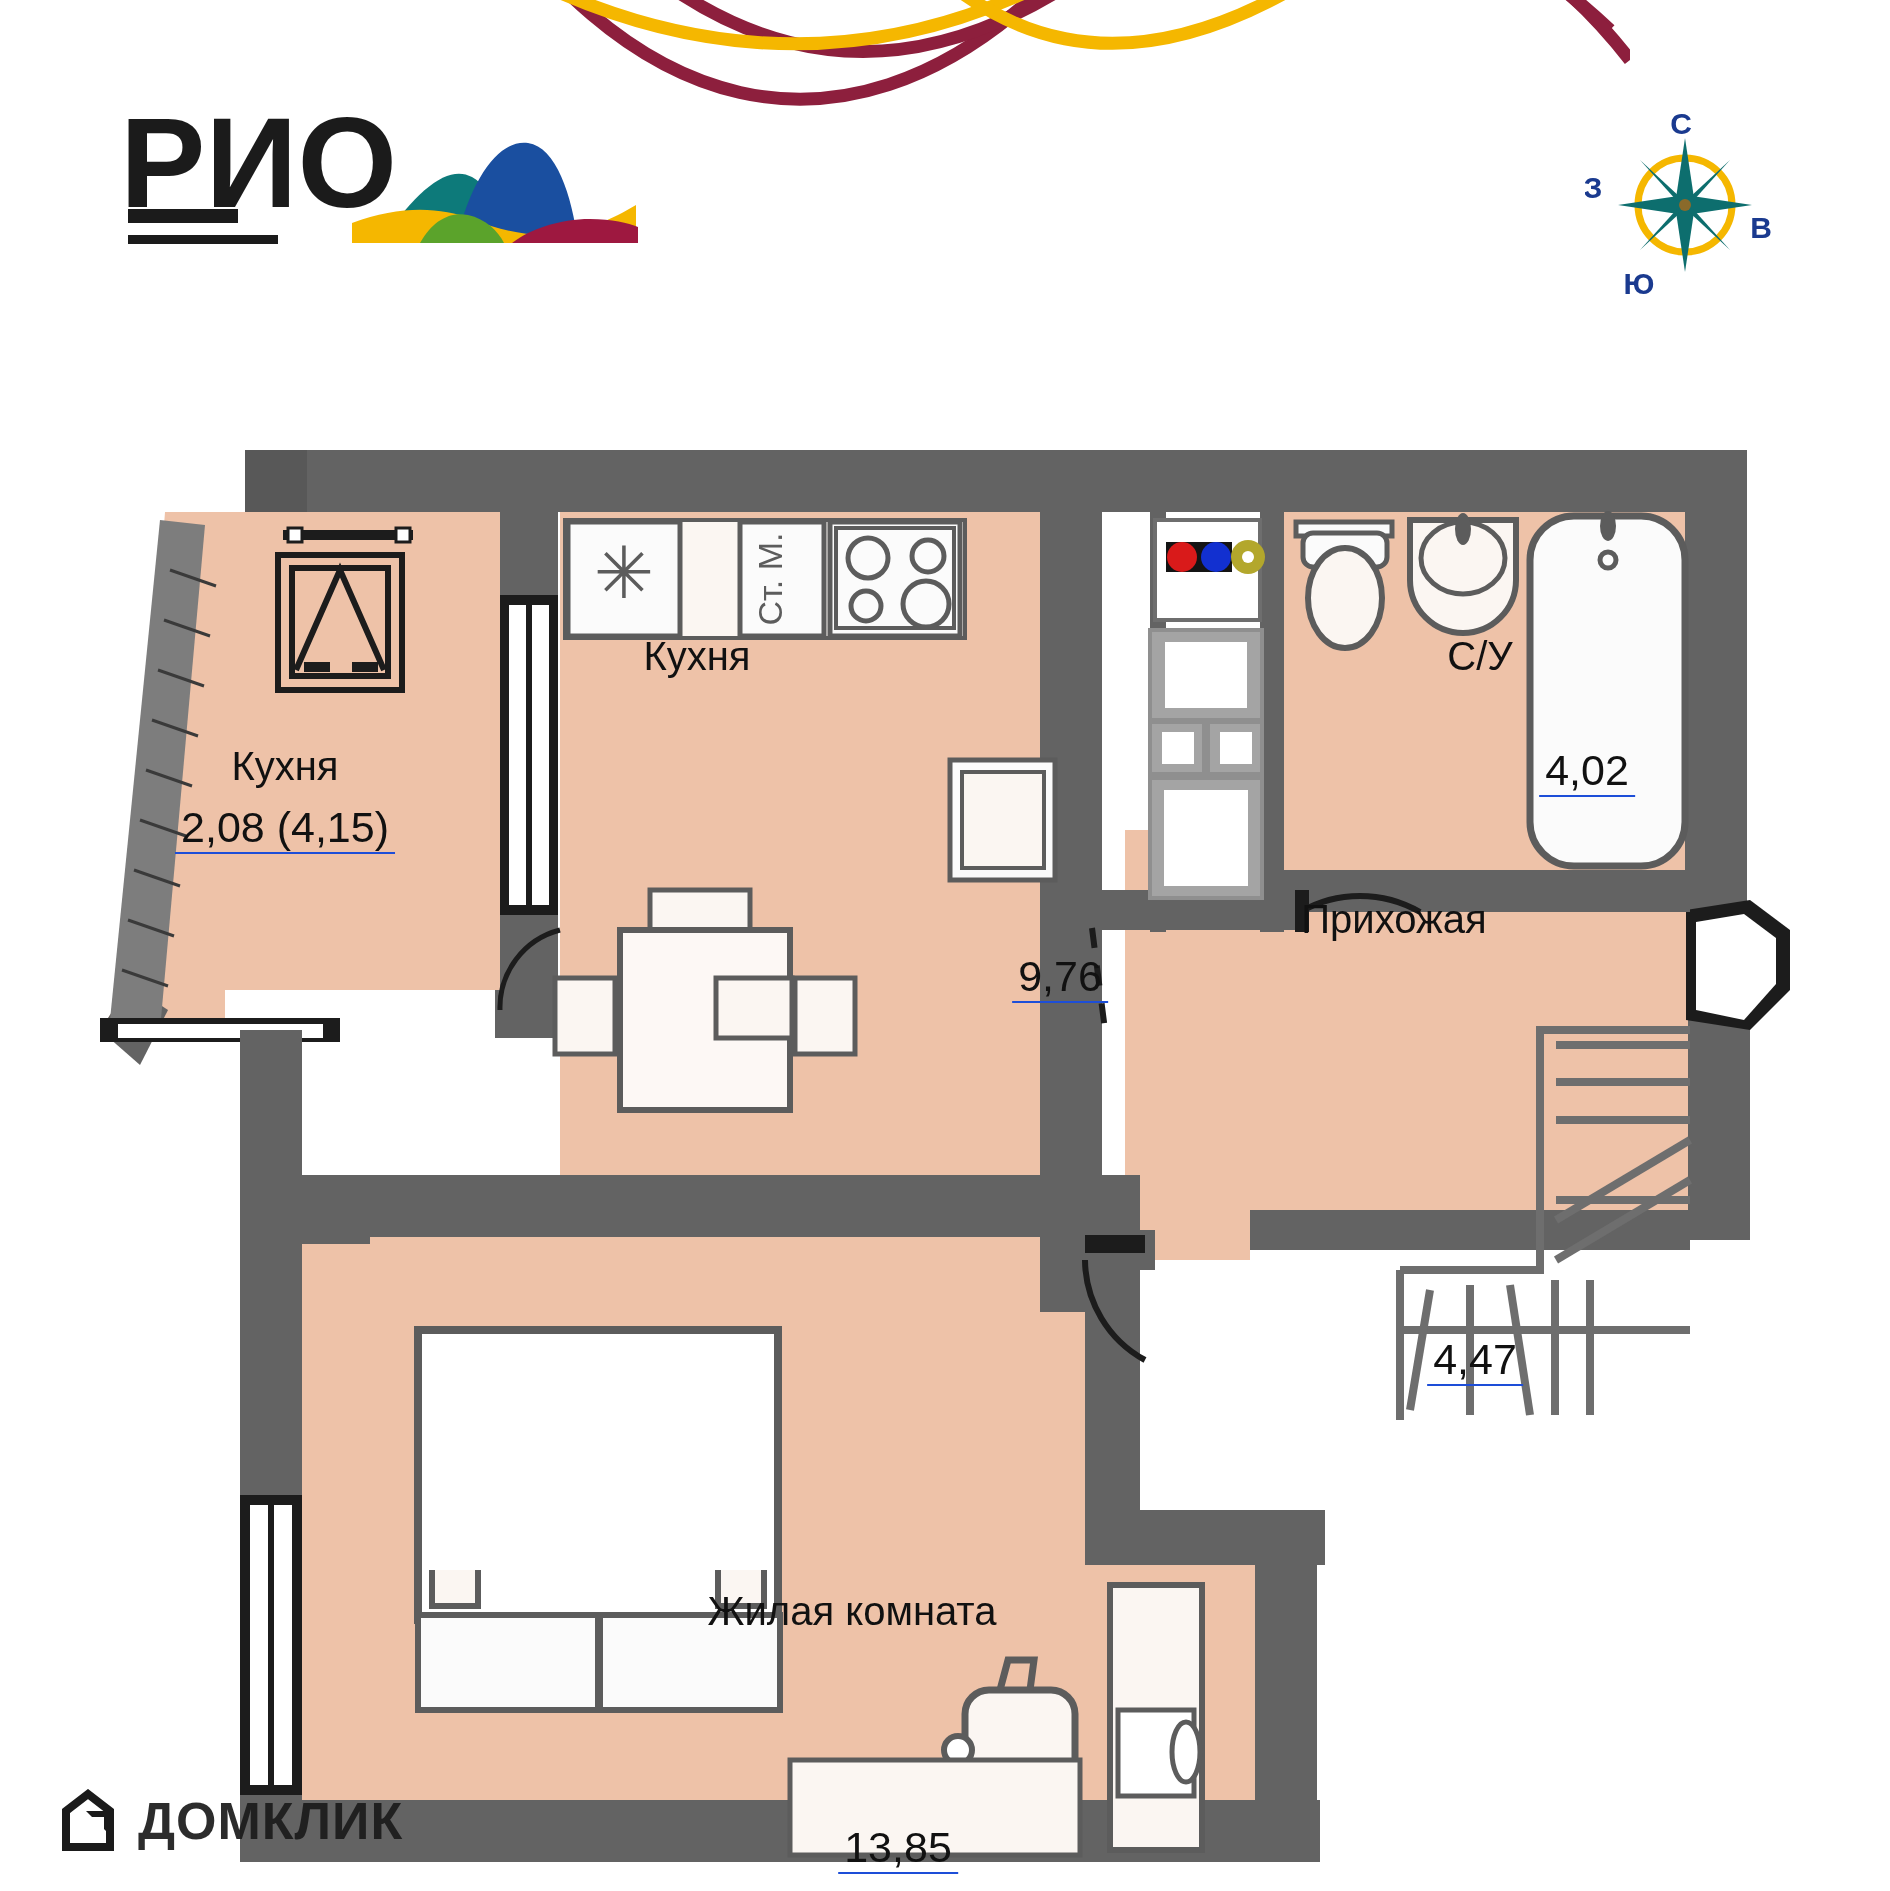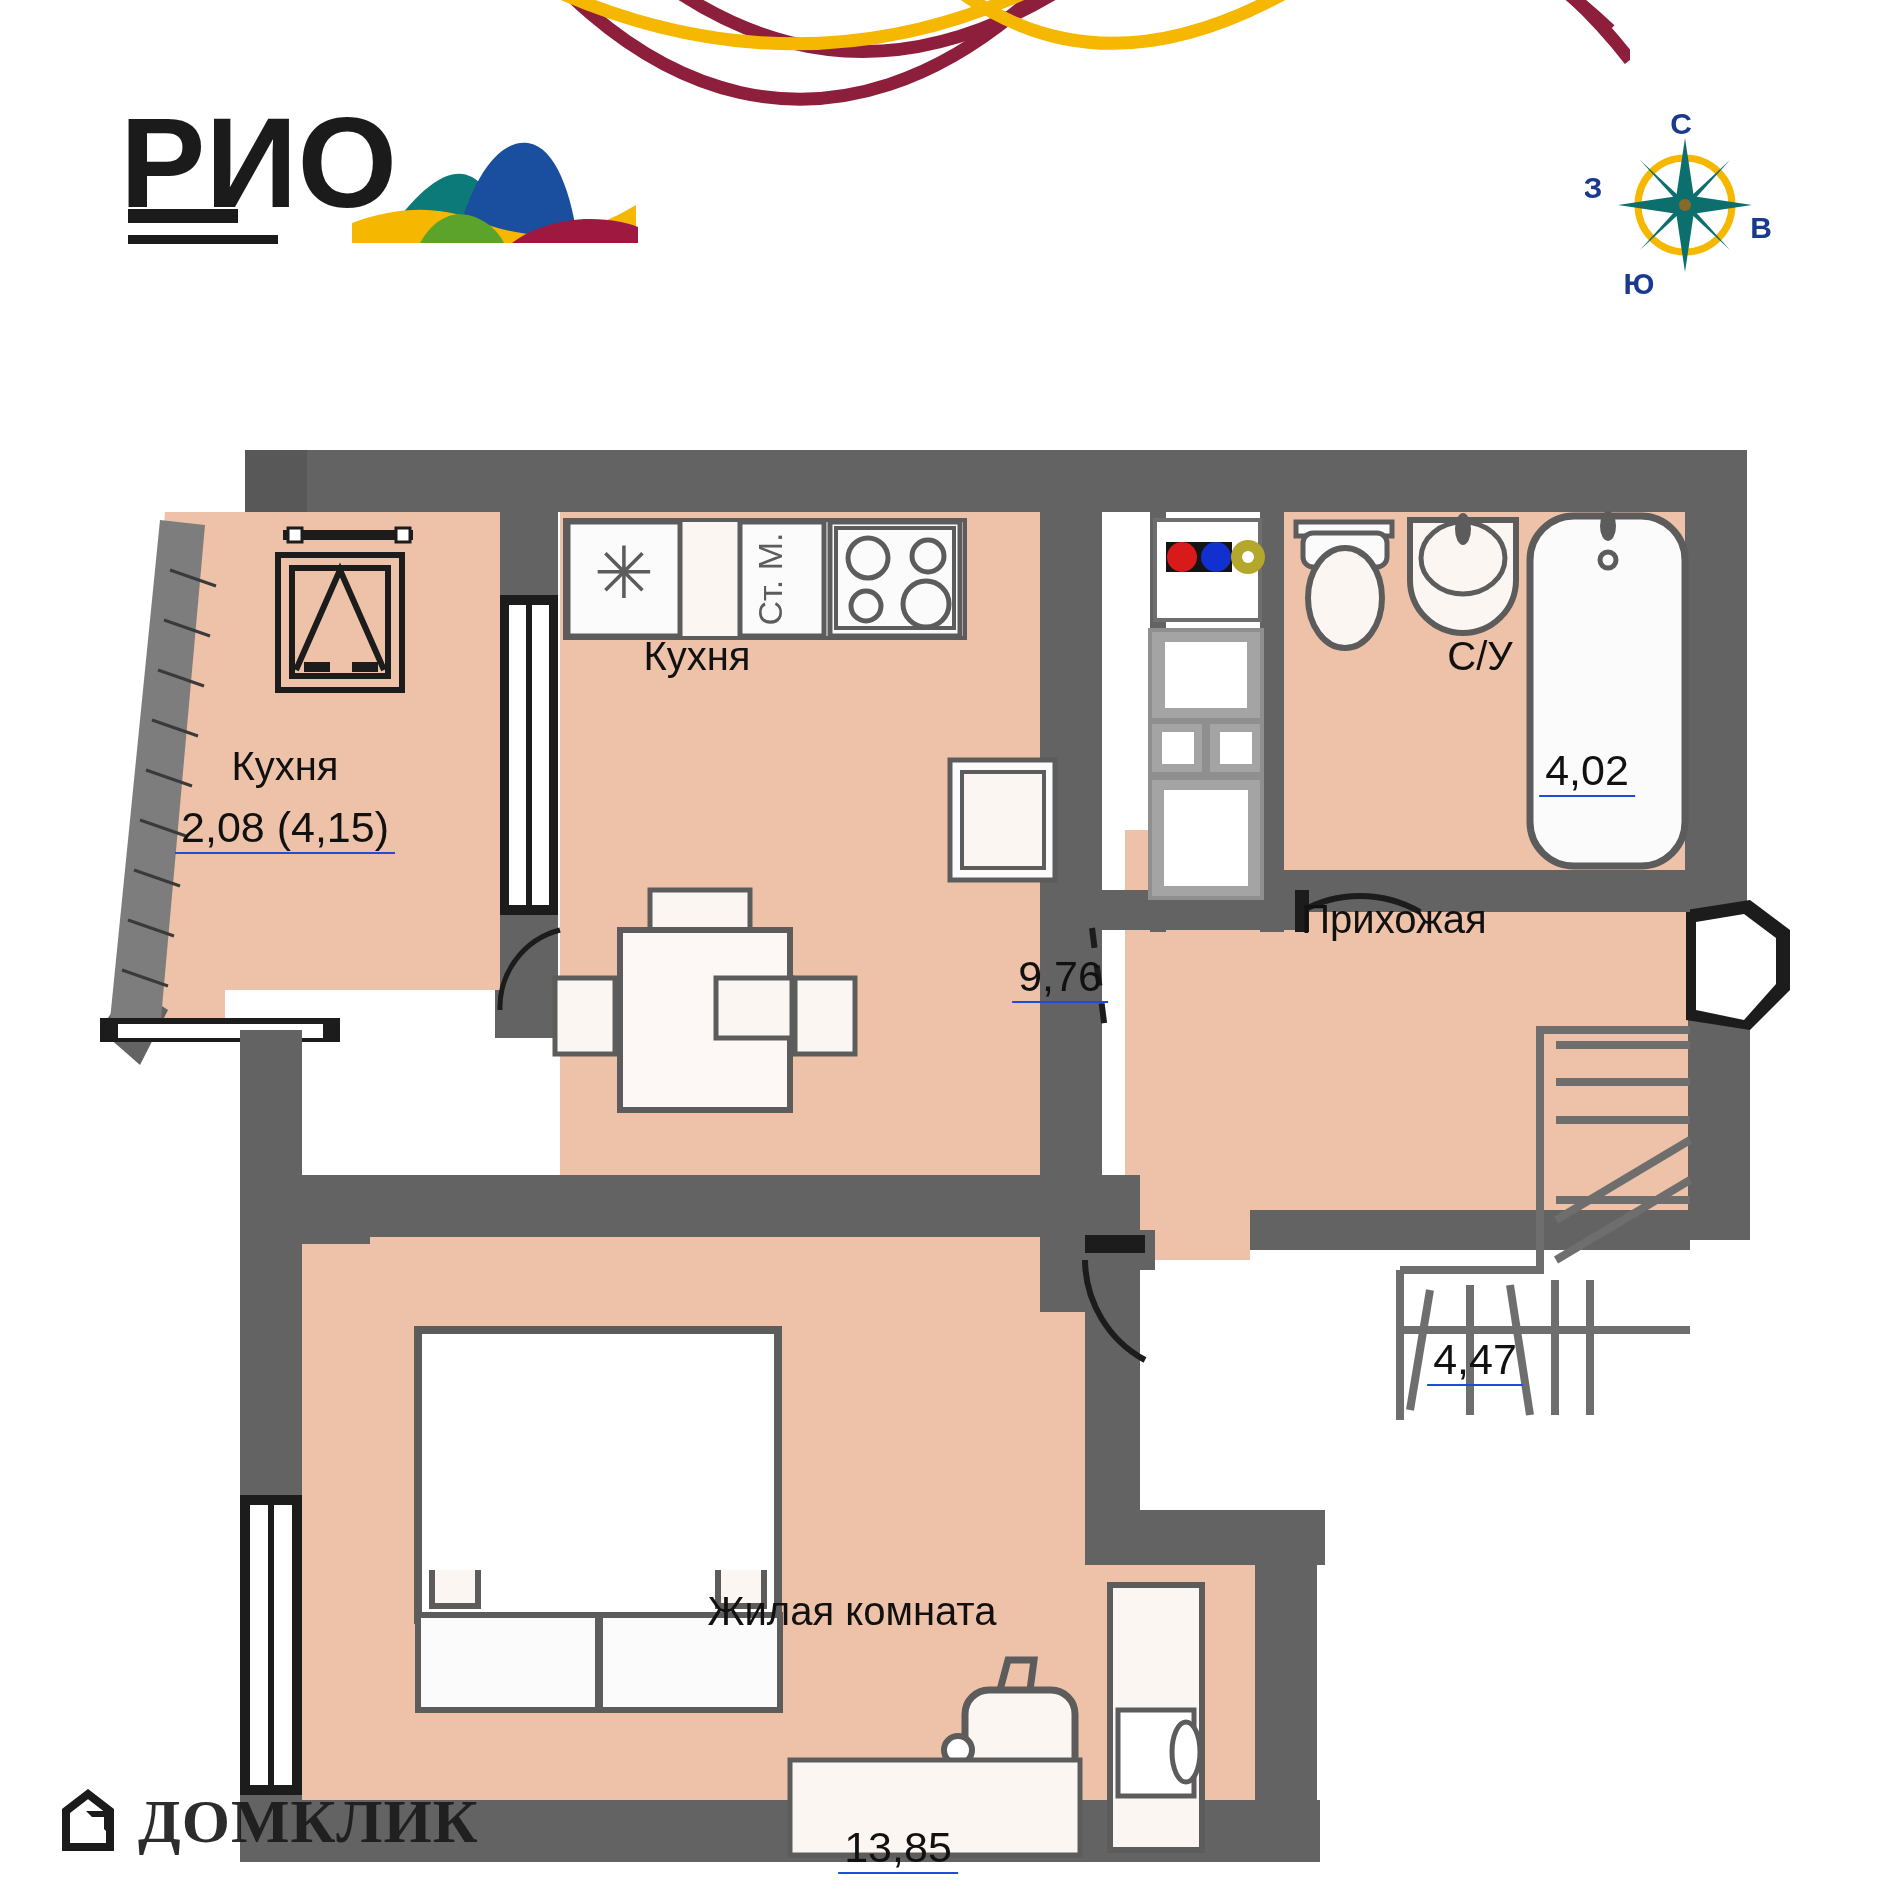--- a/index.html
+++ b/index.html
@@ -94,25 +94,25 @@
   #watermark {
     position: absolute;
     left: 58px;
     top: 1782px;
     height: 78px;
     display: flex;
     align-items: center;
     gap: 14px;
   }
   #watermark .wm-text {
-    font-size: 62px;
+    font-size: 52px;
     font-weight: bold;
     letter-spacing: 1px;
     color: #1b1b1b;
-    font-family: Liberation Serif, serif;
+    font-family: Liberation Sans, sans-serif;
     mix-blend-mode: normal;
     opacity: 0.92;
   }
 </style>
 </head>
 <body>
 
 <div id="stage">
 
   <div id="header">

